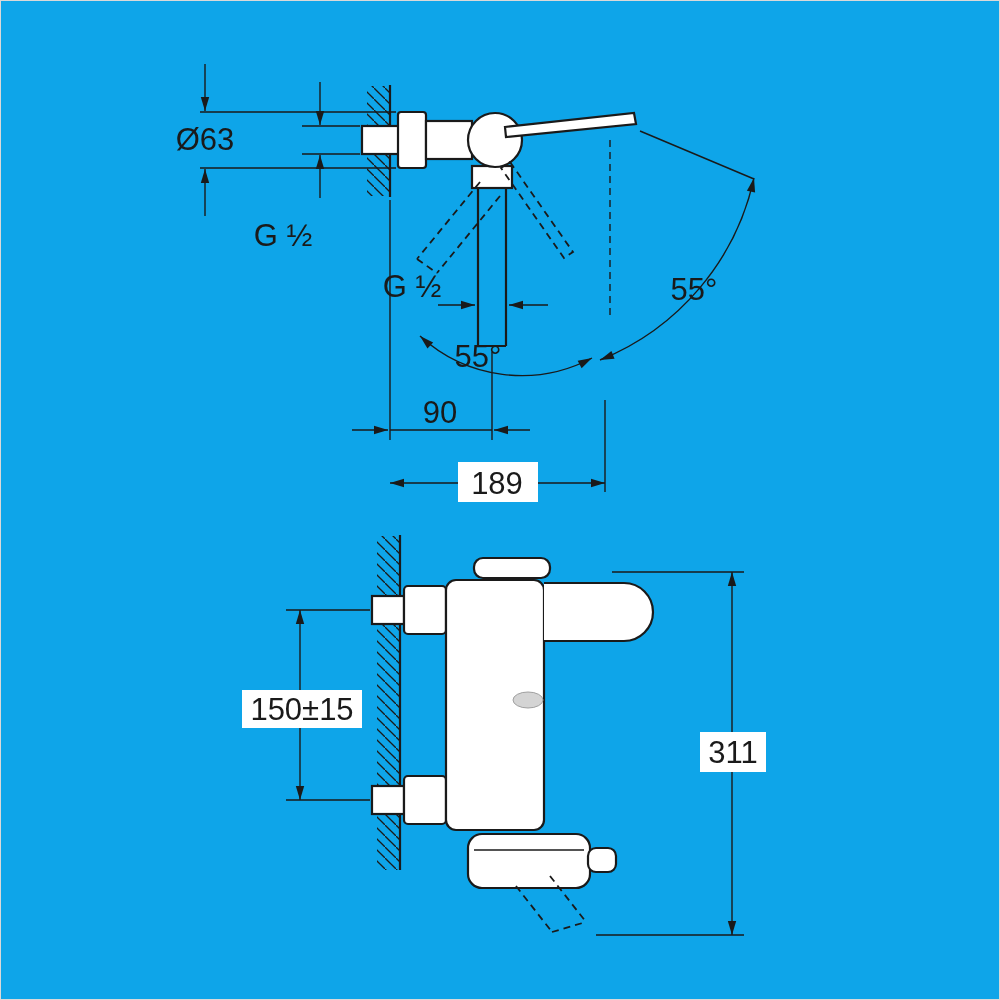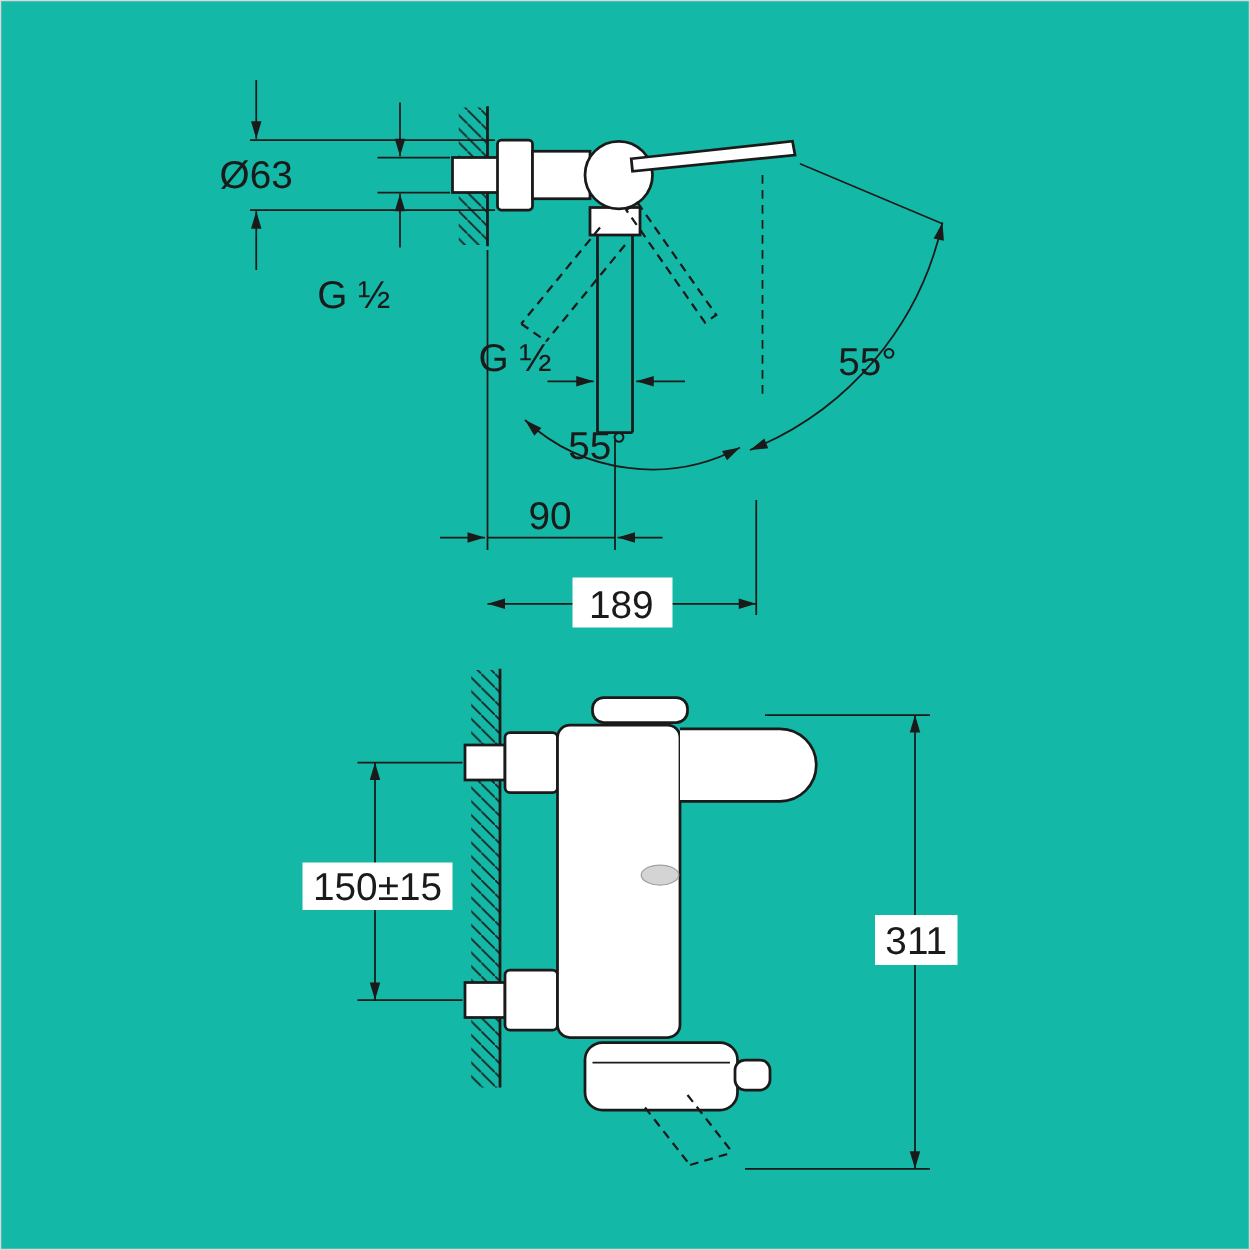--- a/index.html
+++ b/index.html
@@ -1,20 +1,20 @@
 <!DOCTYPE html>
 <html><head>
 <meta charset="utf-8">
 <style>
   html, body { margin: 0; padding: 0; background: #ffffff; }
   .page {
     position: relative;
     width: 1000px;
     height: 1000px;
-    background: #14b8a6;
+    background: #0ea5e9;
     box-shadow: inset 0 0 0 1px #d9d9d9;
     font-family: "Liberation Sans", sans-serif;
   }
   svg { display: block; }
   .dim-text {
     font-family: "Liberation Sans", sans-serif;
     font-size: 31px;
     fill: #1a1a1a;
   }
   .obj  { stroke: #1a1a1a; stroke-width: 2.2; fill: none; }

